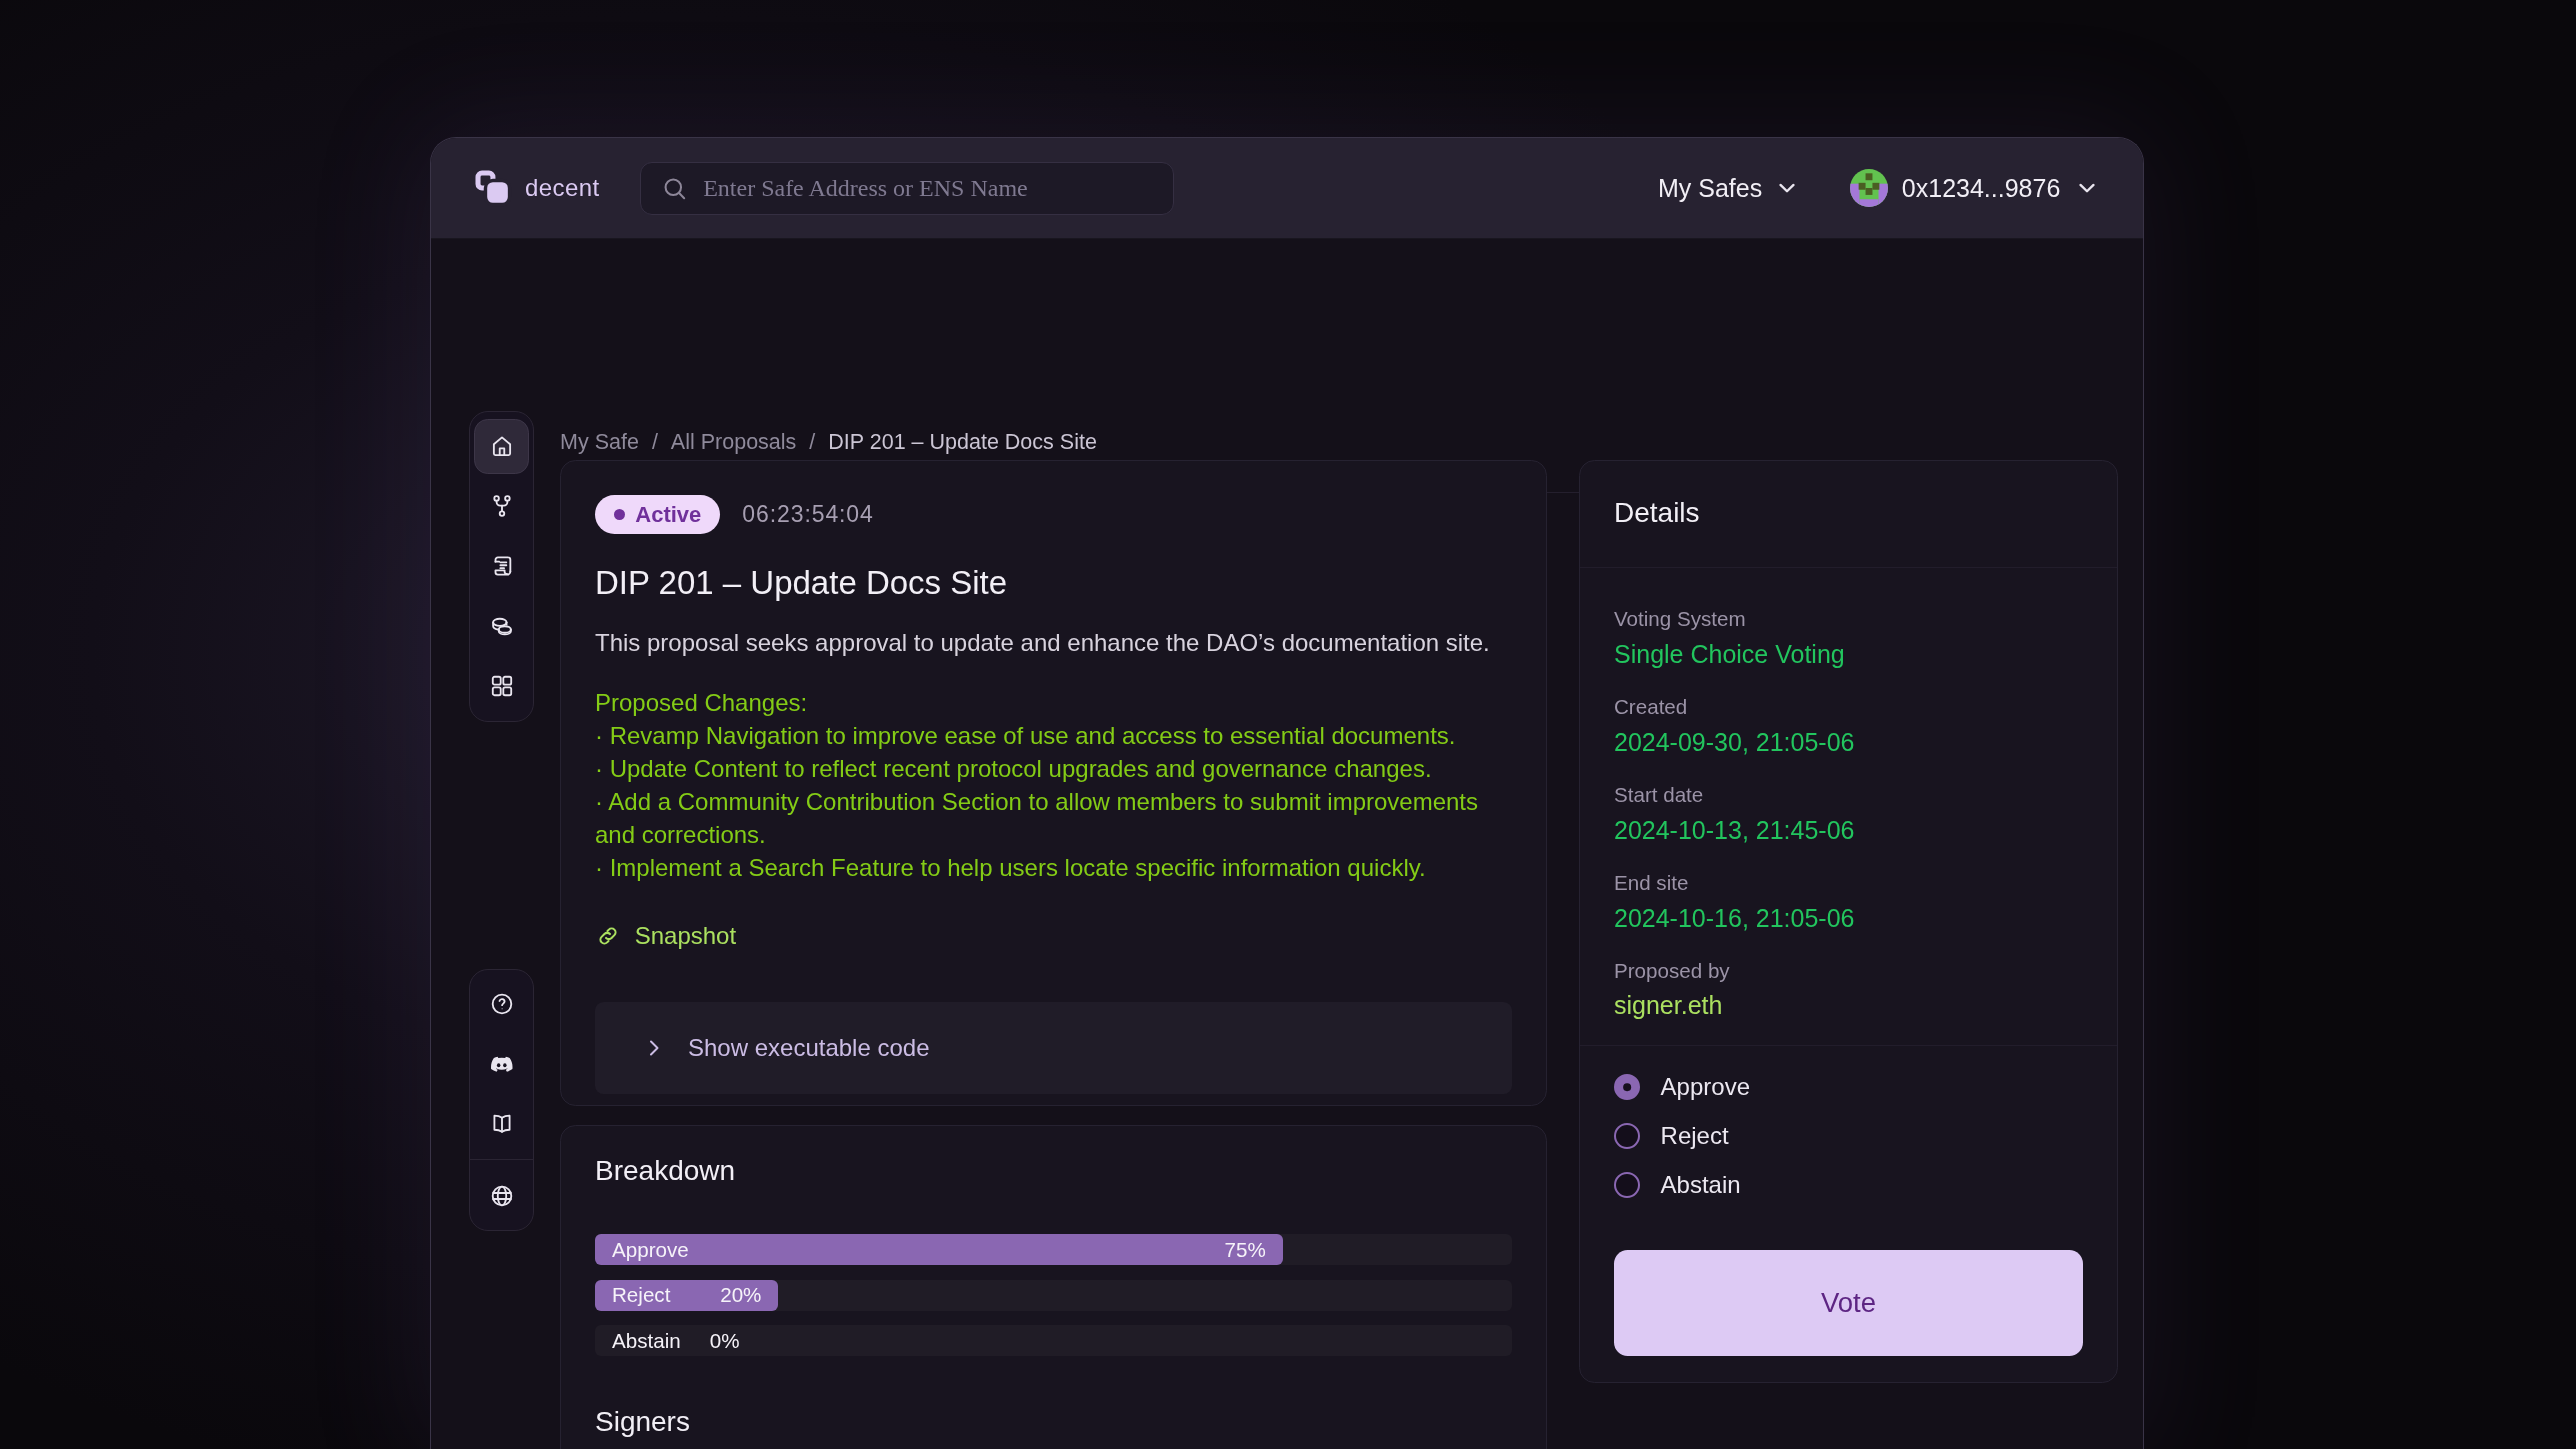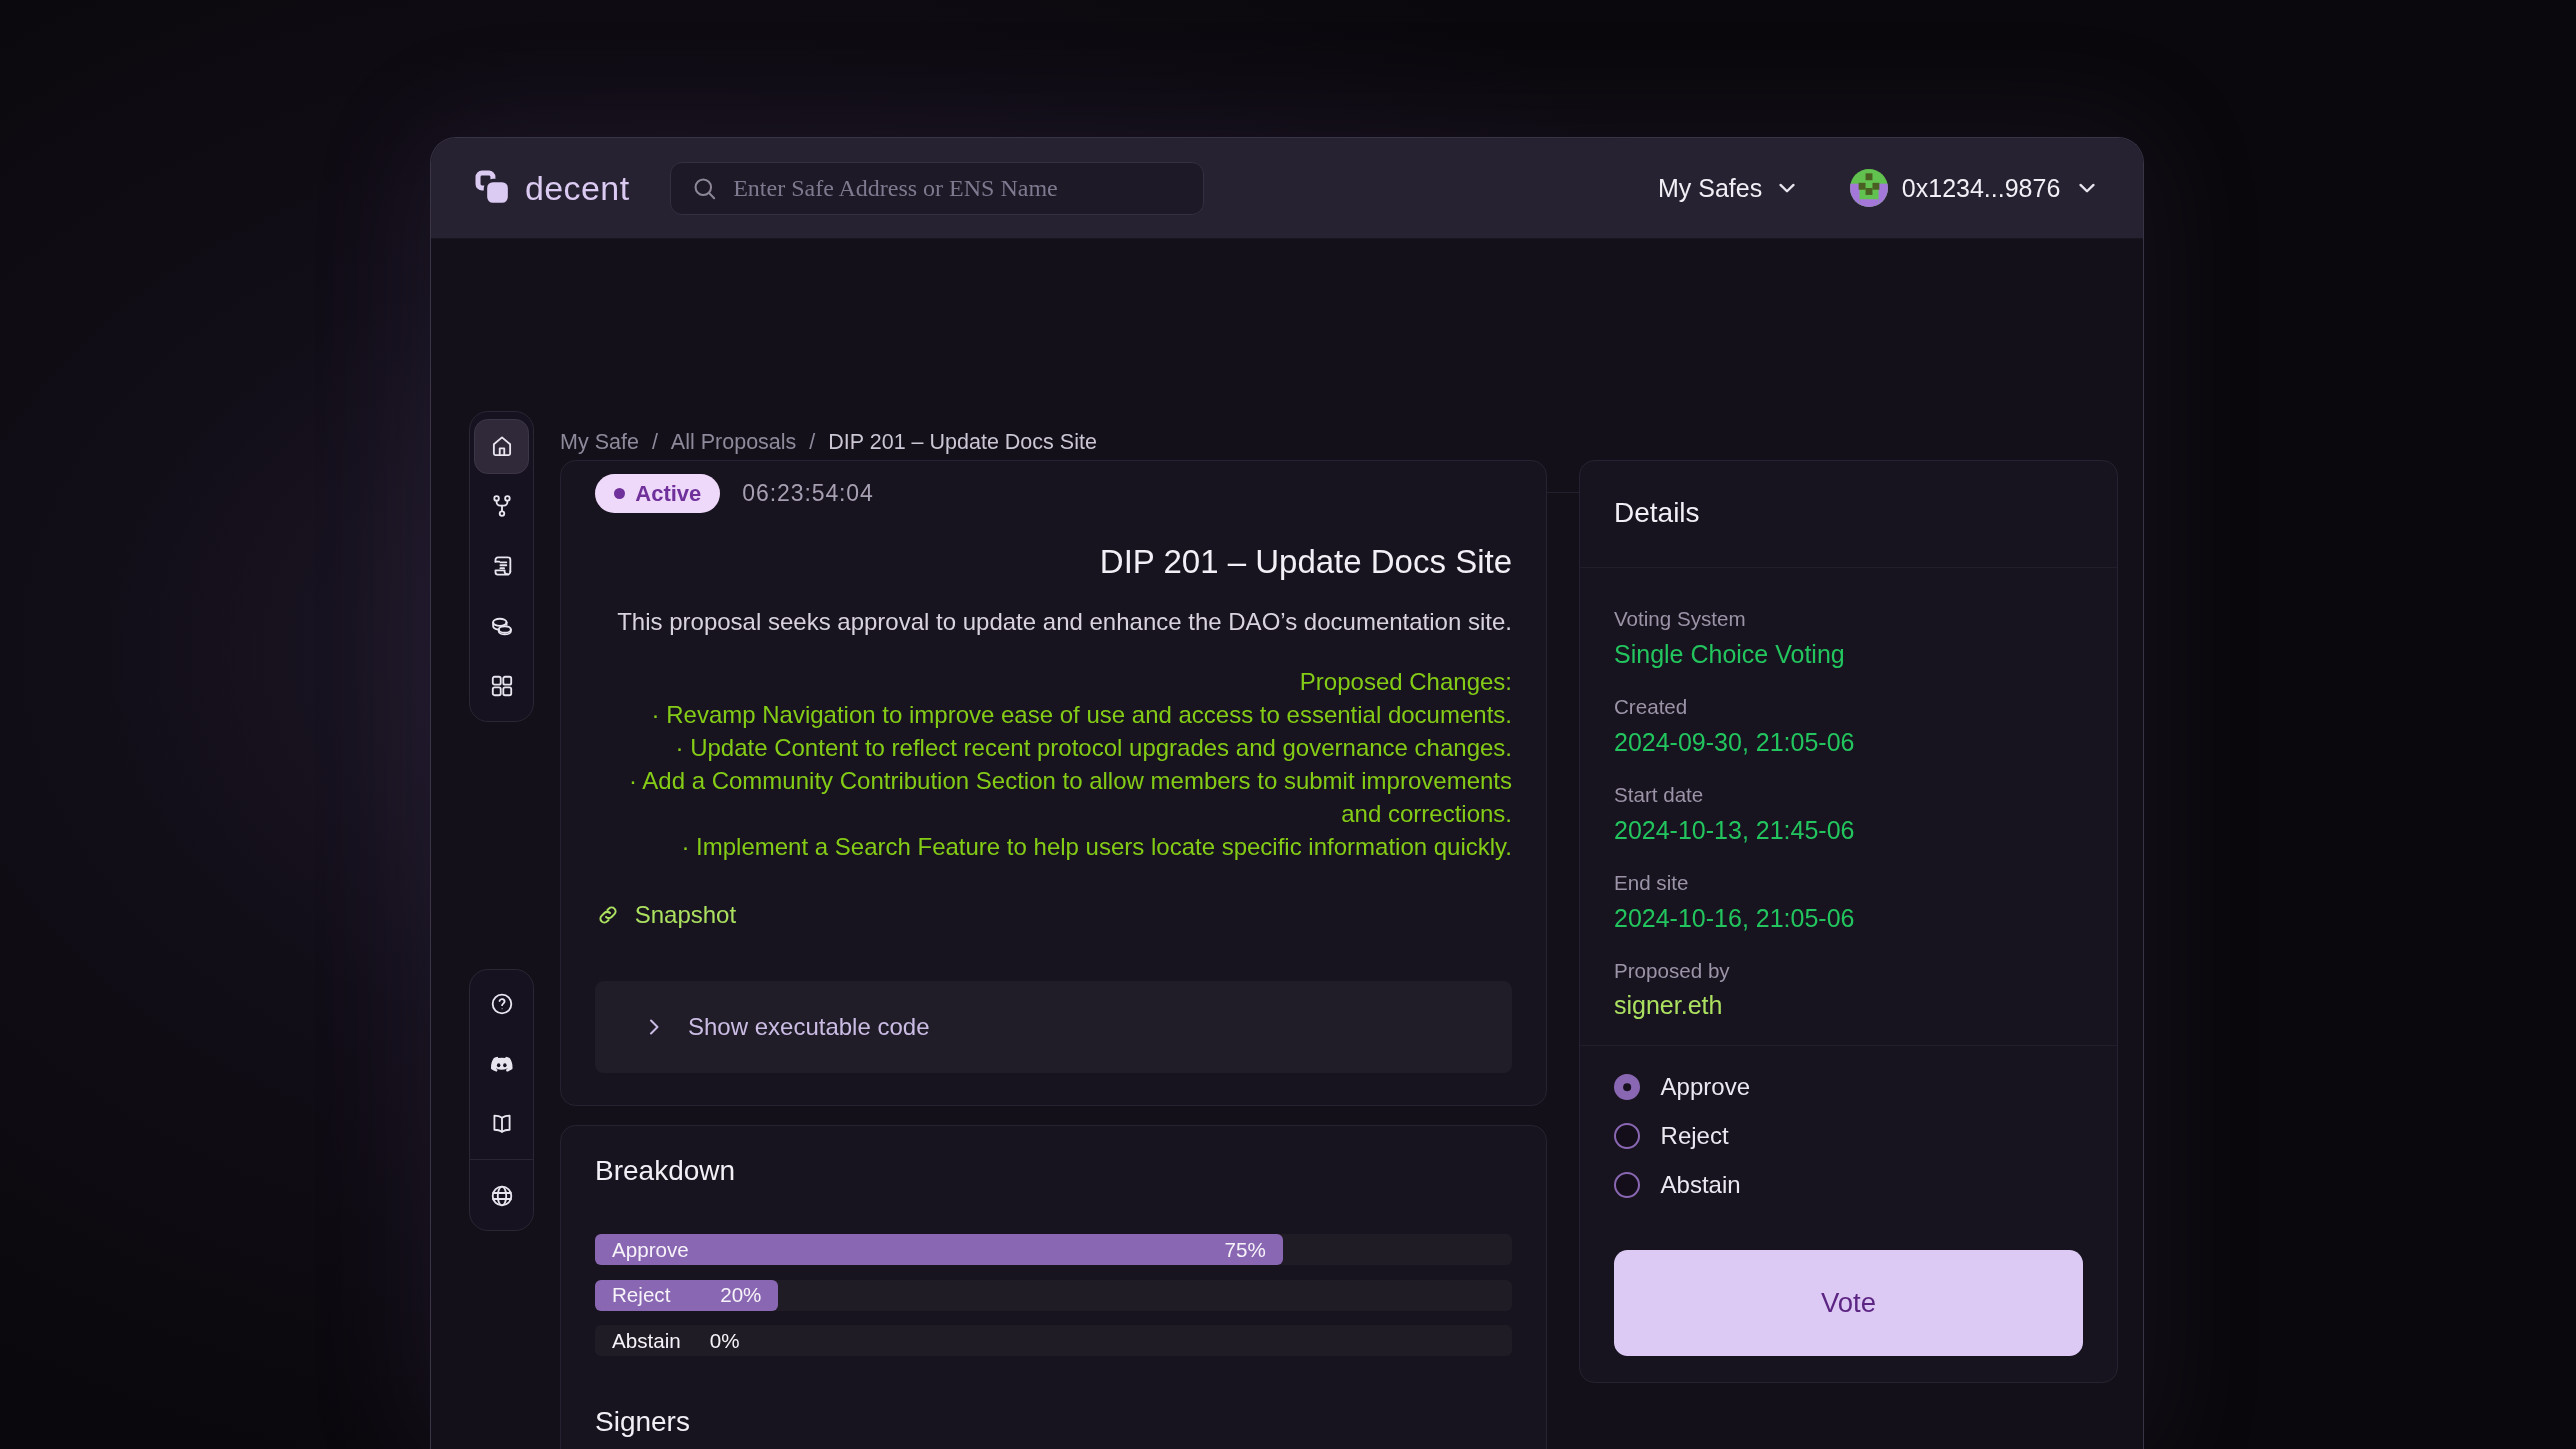--- a/index.html
+++ b/index.html
@@ -19,21 +19,21 @@
     border-radius:26px 26px 0 0; overflow:hidden;
     box-shadow:0 0 120px 12px rgba(130,100,180,0.10);
   }
 
   
   .header {
     height:101px; background:#272231; display:flex; align-items:center;
     padding:0 43px; border-bottom:0.9px solid rgba(0,0,0,.35);
   }
   .logo { display:flex; align-items:center; gap:12px; cursor:pointer; }
-  .logo-text { font-size:34px; font-weight:500; color:#dbcaf2; letter-spacing:0.4px; }
+  .logo-text { font-size:24px; font-weight:500; color:#dbcaf2; letter-spacing:0.4px; }
   .search {
     margin-left:41px; width:534px; height:53px; background:#1d1926;
     border:0.9px solid #352f42; border-radius:12px; display:flex; align-items:center;
     padding:0 19px; gap:13.7px;font-family:Liberation Serif, serif;
   }
   .search input {
     flex:1; background:transparent; border:none; outline:none;
     font-family:inherit; font-size:24px; color:#d8d3de;
   }
   .search input::placeholder { color:#7f7990; }
@@ -54,21 +54,21 @@
   .rail-1 { top:273px; }
   .rail-2 { top:831px; }
   .rail-item { width:60px; height:60px; display:flex; align-items:center; justify-content:center; cursor:pointer; border-radius:13.7px; }
   .rail-item.active { background:#2f2939; border:0.9px solid #3d3648; width:55px; height:55px; margin:2.6px 0; }
   .rail-div { width:65px; height:0.9px; background:#2a2433; margin:5.2px 0; }
 
   
   .card {
     position:absolute; background:#18141f; border:0.9px solid #262231; border-radius:15.5px;
   }
-  .card-main { left:129px; top:322px; width:987px; height:646px; padding:13px 34px;text-align:right; }
+  .card-main { left:129px; top:322px; width:987px; height:646px; padding:34px 34px; }
   .badge-row { display:flex; align-items:center; gap:22px; }
   .badge {
     display:flex; align-items:center; gap:10.3px; height:39px; padding:0 19px;
     border-radius:20px; background:#efd9fa; color:#70309b; font-size:22px; font-weight:600;
   }
   .badge-dot { width:11px; height:11px; border-radius:50%; background:#70309b; }
   .countdown { font-size:23px; color:#a79fb2; letter-spacing:0.9px; }
   .prop-title { margin-top:28px; font-size:33px; font-weight:500; color:#f2eff6; line-height:41px; }
   .prop-desc { margin-top:24px; font-size:24px; color:#d8d3de; line-height:31px; }
   .changes { margin-top:28px; font-size:24px; color:#84cc16; line-height:33px; }

